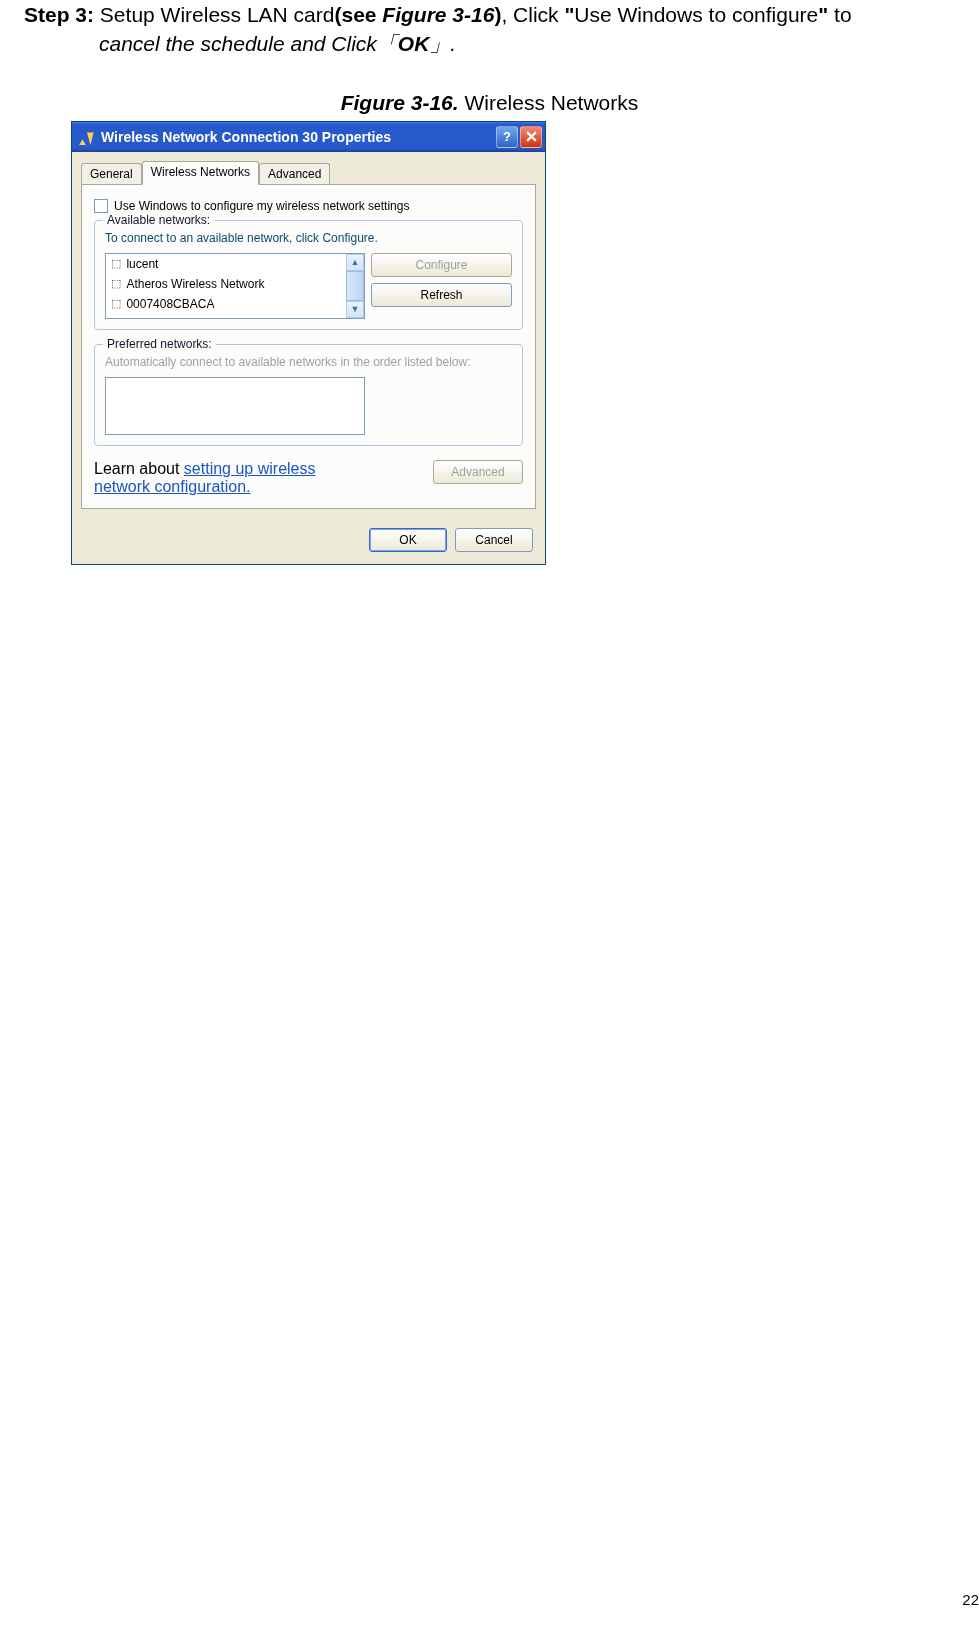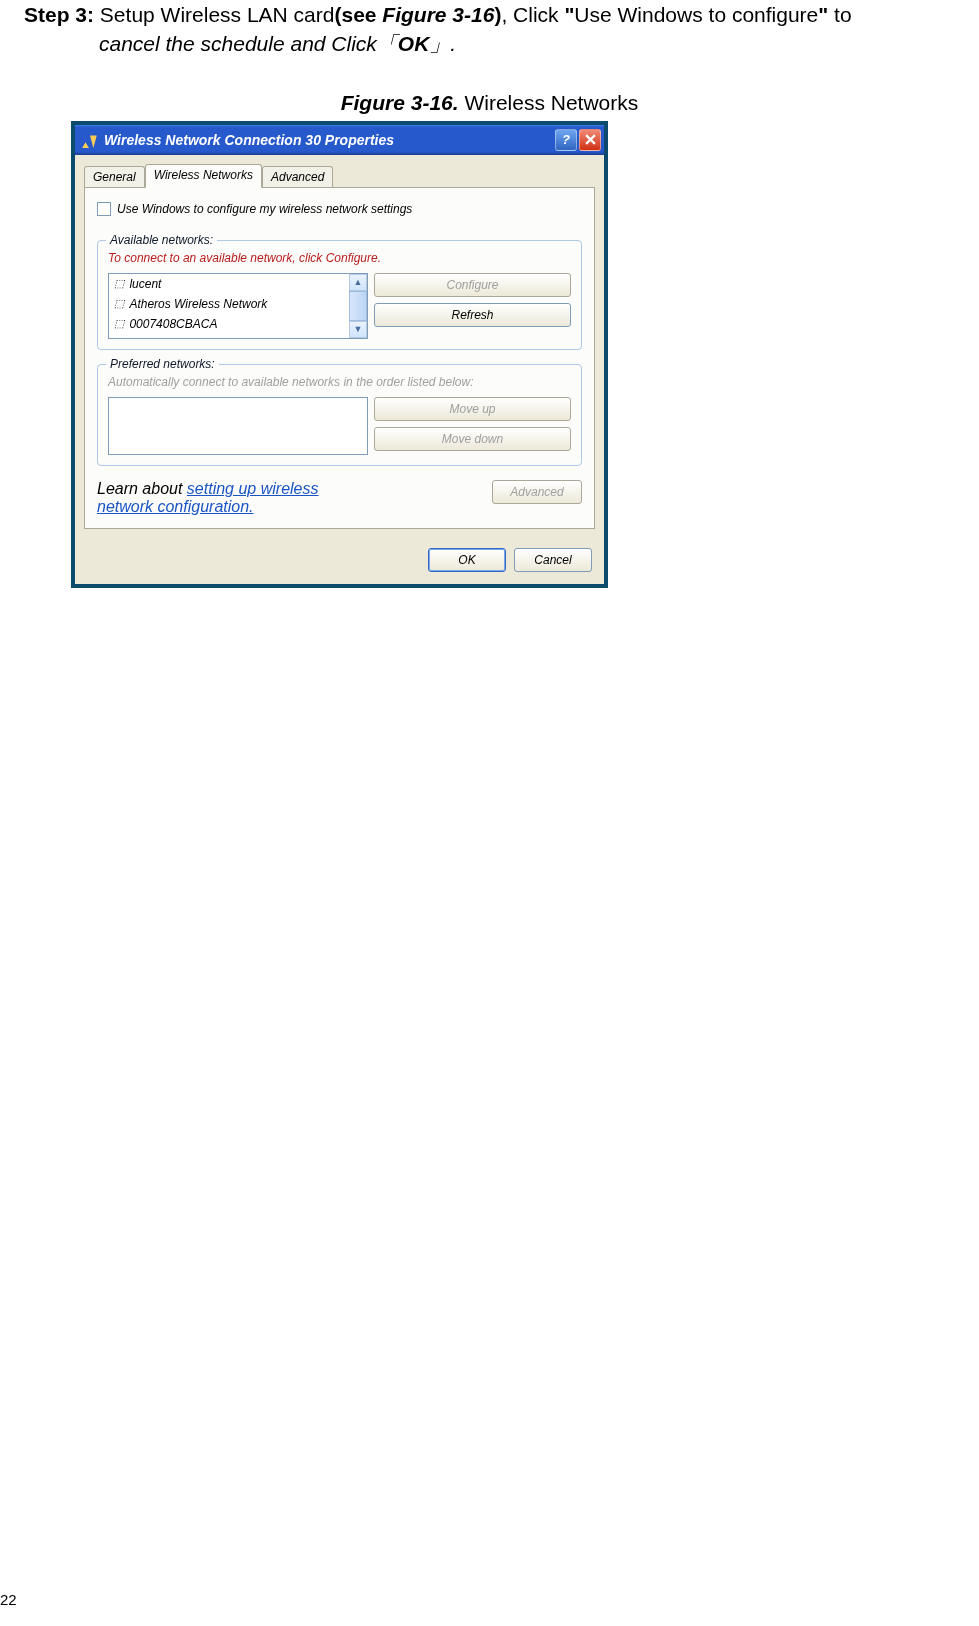--- a/index.html
+++ b/index.html
@@ -8,43 +8,43 @@
     .step-line { font-size: 21px; line-height: 1.4; }
     .step-label { font-weight: bold; }
     .see-ref { font-style: italic; }
     .continue-line { font-size: 21px; margin-left: 75px; line-height: 1.4; font-style: italic; }
     .ok-bold { font-weight: bold; }
     .figure-caption { text-align: center; font-size: 21px; margin-top: 32px; margin-bottom: 6px; }
     .figure-label { font-style: italic; font-weight: bold; }
     .dialog-wrap { display: flex; justify-content: flex-start; padding-left: 47px; }
 
     
-    .dialog { width: 537px; border: 4px solid #0c4a6e; background: #ece9d8; font-family: Tahoma, sans-serif; font-size: 12px; font-style: italic; }
+    .dialog { width: 475px; border: 1px solid #0c4a6e; background: #ece9d8; font-family: Tahoma, sans-serif; font-size: 12px; }
     .titlebar { height: 30px; background: linear-gradient(to bottom, #3c7bea 0%, #2559cc 8%, #2559cc 88%, #1c3f94 100%); display: flex; align-items: center; padding: 0 3px 0 6px; color: #fff; font-weight: bold; font-size: 14px; }
     .titlebar-icon { width: 18px; height: 18px; margin-right: 5px; display: inline-flex; align-items: center; justify-content: center; }
     .titlebar-text { flex: 1; }
     .titlebar-btns { display: flex; gap: 2px; }
     .title-btn { width: 22px; height: 22px; border-radius: 3px; display: flex; align-items: center; justify-content: center; font-weight: bold; font-size: 13px; color: #fff; border: 1px solid rgba(255,255,255,0.4); }
     .help-btn { background: linear-gradient(to bottom, #6fa6f0, #2f65c0); }
     .close-btn { background: linear-gradient(to bottom, #f08a75, #d03115); }
     .close-btn svg { width: 11px; height: 11px; }
 
     .tabs-area { padding: 9px 9px 9px 9px; }
     .tabs { display: flex; }
     .tab { background: #fcfcfa; border: 1px solid #aca899; border-bottom: none; padding: 3px 8px 3px 8px; font-size: 12px; margin-right: 0; position: relative; color: #000; }
     .tab.inactive { background: #f2f1e8; border-top-left-radius: 3px; border-top-right-radius: 3px; margin-top: 2px; }
     .tab.active { background: #fcfcfa; border-top-left-radius: 3px; border-top-right-radius: 3px; z-index: 2; border-bottom: 1px solid #fcfcfa; margin-bottom: -1px; }
     .tab-panel { background: #fcfcfa; border: 1px solid #aca899; padding: 14px 12px 12px 12px; }
 
-    .chk-row { display: flex; align-items: center; margin-bottom: 24px; }
+    .chk-row { display: flex; align-items: center; margin-bottom: 7px; }
     .checkbox { width: 14px; height: 14px; border: 1px solid #7f9db9; background: #fff; margin-right: 6px; }
 
     .group { border: 1px solid #b0c7e6; border-radius: 4px; padding: 10px; position: relative; margin-bottom: 14px; }
     .group-title { position: absolute; top: -8px; left: 8px; background: #fcfcfa; padding: 0 4px; color: #0f172a; font-size: 12px; }
-    .group-text { margin-bottom: 8px; color: #b91c1c; }
+    .group-text { margin-bottom: 8px; color: #0c4a6e; }
     .group-text.disabled { color: #a0a0a0; }
 
     .netlist-row { display: flex; gap: 6px; align-items: flex-start; }
     .netlist { width: 260px; height: 66px; border: 1px solid #7f9db9; background: #fff; display: flex; }
     .netlist-items { flex: 1; }
     .net-item { padding: 3px 5px; display: flex; align-items: center; gap: 5px; font-size: 12px; color: #000; }
     .net-icon { font-size: 11px; }
     .scrollbar { width: 18px; background: #f0eee2; display: flex; flex-direction: column; }
     .scroll-btn { height: 18px; background: linear-gradient(to bottom, #eaf2fd, #cfe4fb); border: 1px solid #b6c9e1; display: flex; align-items: center; justify-content: center; font-size: 9px; color: #4a6da0; }
     .scroll-track { flex: 1; background: #f2f1e8; }
@@ -62,21 +62,21 @@
     .btn-row .xp-btn { min-width: 72px; }
 
     .learn-row { display: flex; align-items: flex-start; justify-content: space-between; margin-top: 12px; }
     .learn-text { font-size: 16px; color: #000; max-width: 280px; }
     .link { color: #1a54c4; text-decoration: underline; }
 
     .dlg-bottom { display: flex; justify-content: flex-end; gap: 8px; padding: 10px 12px 12px 0; background: #ece9d8; }
     .dlg-bottom .xp-btn { min-width: 78px; }
     .ok-btn { border: 1px solid #3169c6 !important; box-shadow: inset 0 0 0 1px #7ba6e6; }
 
-    .page-number { position: absolute; bottom: 18px; left: 0; right: 0; text-align: left; font-size: 15px; }
+    .page-number { position: absolute; bottom: 18px; left: 0; right: 0; text-align: right; font-size: 15px; }
   </style>
 </head>
 <body>
 
 <div class="page">
   <p class="step-line">
     <span class="step-label">Step 3: </span><span>Setup Wireless LAN card</span><span class="step-label">(see </span><span class="step-label see-ref">Figure 3-16</span><span class="step-label">)</span><span>, Click </span><span class="step-label">"</span><span>Use Windows to configure</span><span class="step-label">"</span><span> to</span>
   </p>
   <p class="continue-line">
     <span>cancel the schedule and Click「</span><span class="ok-bold">OK</span><span>」.</span>
@@ -152,24 +152,20 @@
                 <div class="xp-btn enabled">Refresh</div>
               </div>
             </div>
           </div>
 
           <div class="group">
             <div class="group-title">Preferred networks:</div>
             <div class="group-text disabled">Automatically connect to available networks in the order listed below:</div>
             <div class="netlist-row">
               <div class="pref-list"></div>
-              <div class="pref-btns">
-                <div class="xp-btn disabled">Move up</div>
-                <div class="xp-btn disabled">Move down</div>
-              </div>
             </div>
           </div>
 
           <div class="learn-row">
             <div class="learn-text">
               <span>Learn about </span><span class="link">setting up wireless network configuration.</span>
             </div>
             <div class="xp-btn disabled" style="min-width:90px">Advanced</div>
           </div>
 

